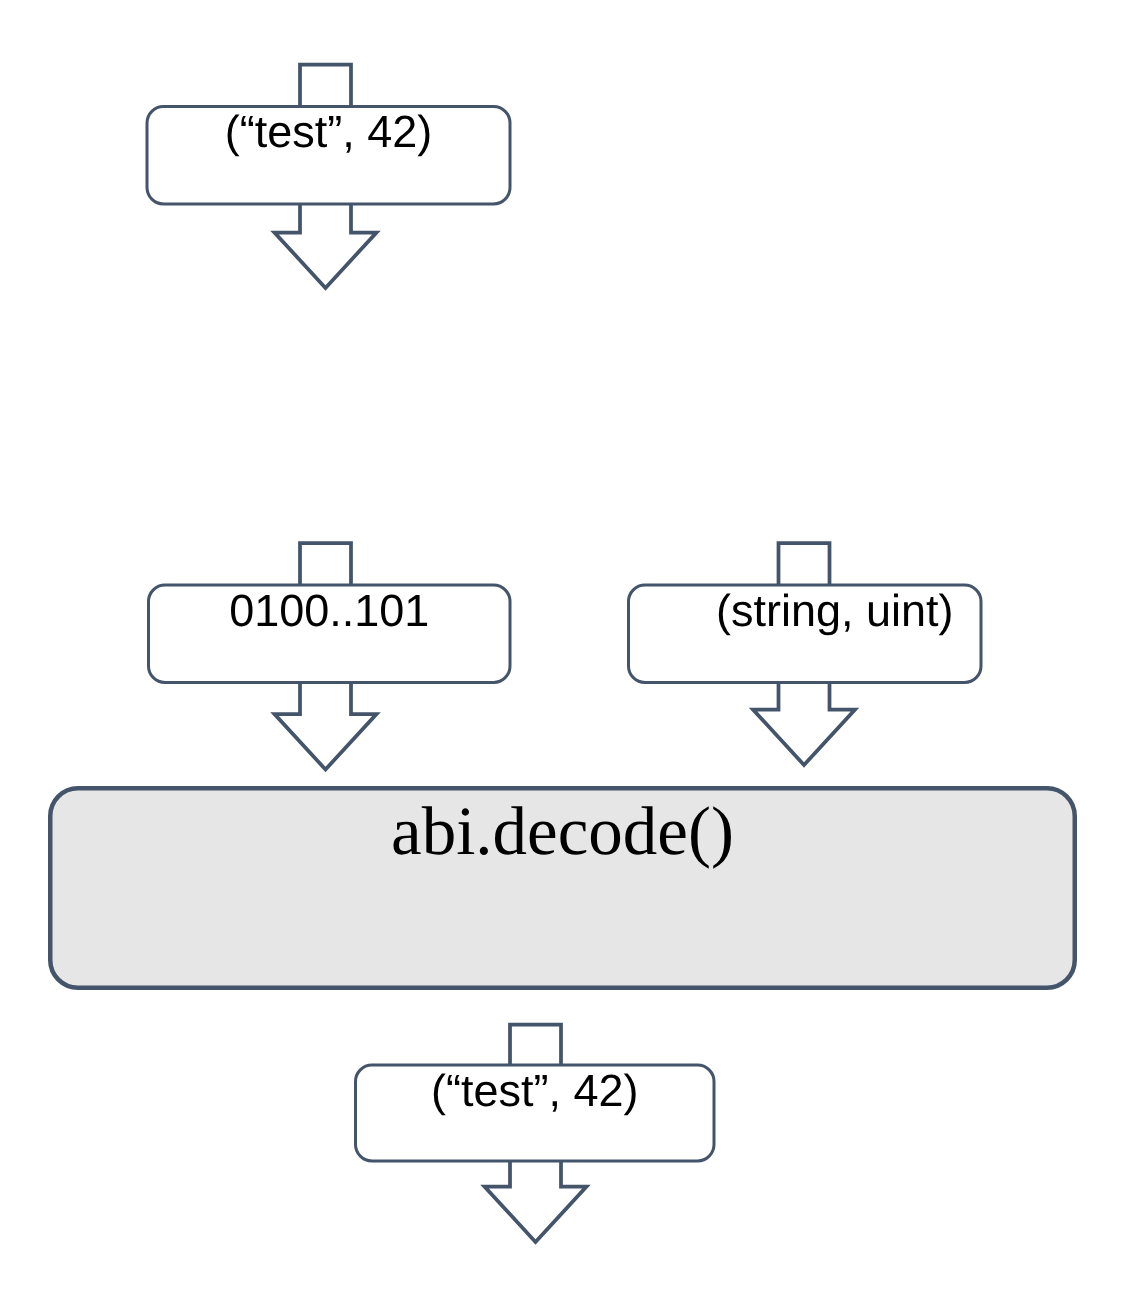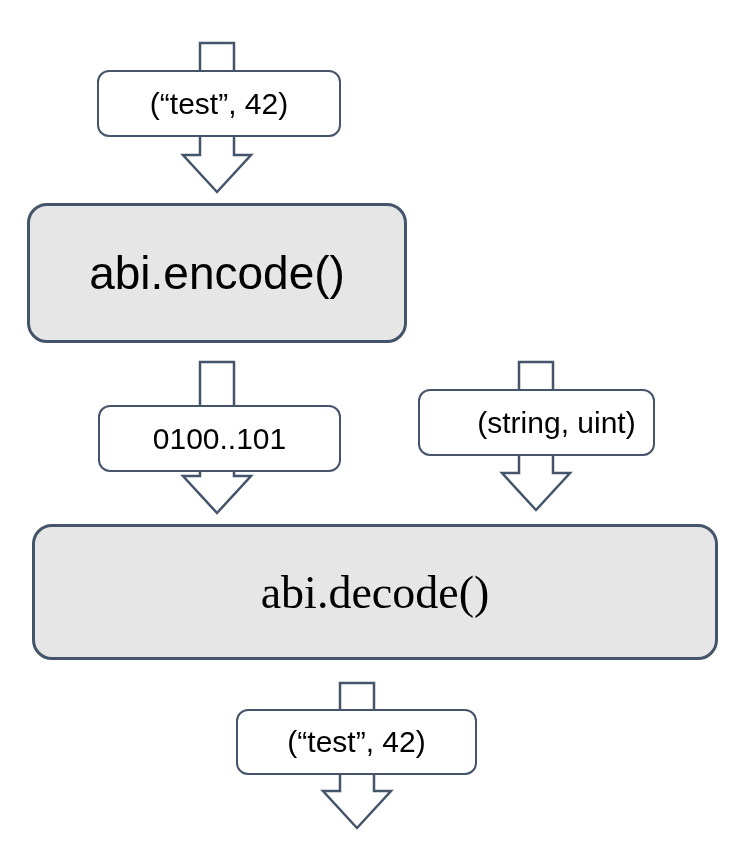--- a/index.html
+++ b/index.html
@@ -21,39 +21,38 @@
     fill: #ffffff;
     stroke: #44546A;
     stroke-width: 2.5;
     stroke-linejoin: miter;
   }
   .node {
     position: absolute;
     z-index: 2;
     box-sizing: border-box;
     display: flex;
-    align-items: center;
     justify-content: center;
     text-align: center;
     color: #000000;
     background: #ffffff;
     border: 2.5px solid #44546A;
     border-radius: 12px;
   }
   .node.value { font-size: 30px; }
   .node.process {
     background: #E7E6E6;
     border-width: 3px;
     border-radius: 20px;
     font-size: 46px;
   }
   
   #node-input-tuple    { left: 97px;  top: 70px;  width: 244px; height: 67px; }
   #node-encode         { left: 27px;  top: 203px; width: 380px; height: 140px; }
-  #node-encoded-bytes  { left: 98px;  top: 389px; width: 243px; height: 67px; margin-top: 16px; }
+  #node-encoded-bytes  { left: 98px;  top: 389px; width: 243px; height: 67px; }
   #node-type-signature { left: 418px; top: 389px; width: 237px; height: 67px; padding-left: 40px; }
   #node-decode         { left: 32px;  top: 524px; width: 686px; height: 136px; font-family: Liberation Serif, serif; }
   #node-output-tuple   { left: 236px; top: 709px; width: 241px; height: 66px; }
 </style>
 </head>
 <body>
 
 <div class="canvas">
 
   <svg class="arrows" viewBox="0 0 748 860" xmlns="http://www.w3.org/2000/svg">
@@ -64,23 +63,20 @@
 
     <path class="arrow-path" d="M 519,362 L 553,362 L 553,473 L 570,473 L 536,510 L 502,473 L 519,473 Z"></path>
 
     <path class="arrow-path" d="M 340,683 L 374,683 L 374,791 L 391,791 L 357,828 L 323,791 L 340,791 Z"></path>
   </svg>
 
   <div class="node value" id="node-input-tuple">
     <span>(“test”, 42)</span>
   </div>
 
-  <div class="node process" id="node-encode">
-    <span>abi.encode()</span>
-  </div>
 
   <div class="node value" id="node-encoded-bytes">
     <span>0100..101</span>
   </div>
 
   <div class="node value" id="node-type-signature">
     <span>(string, uint)</span>
   </div>
 
   <div class="node process" id="node-decode">

